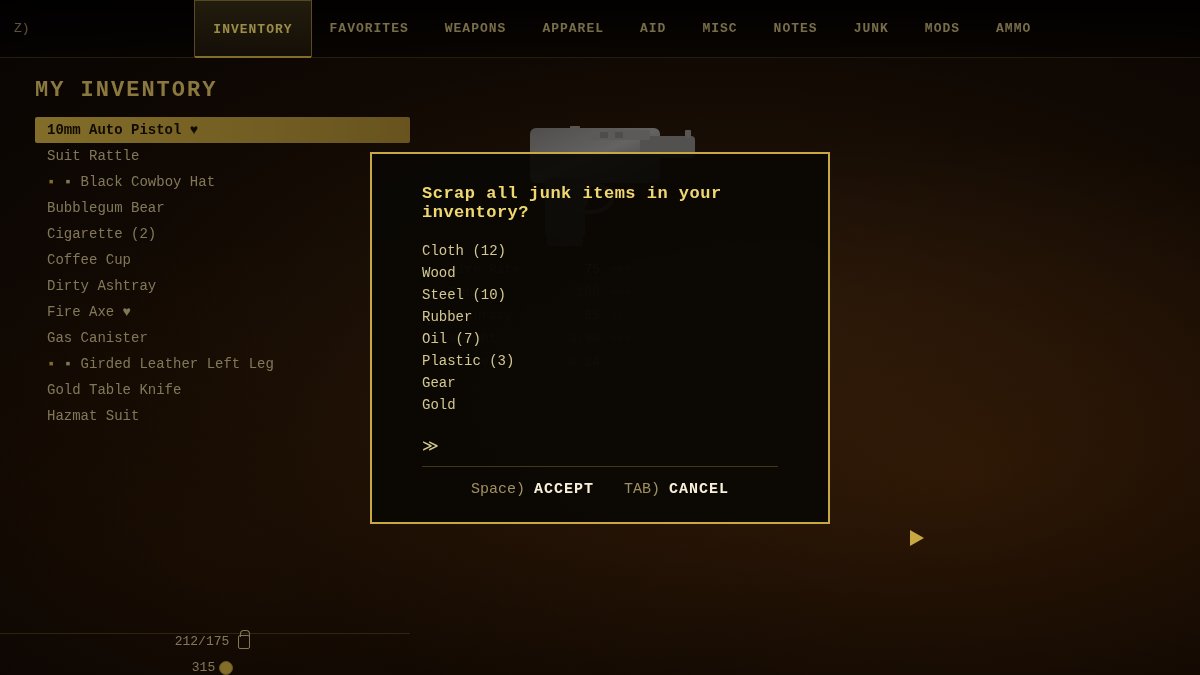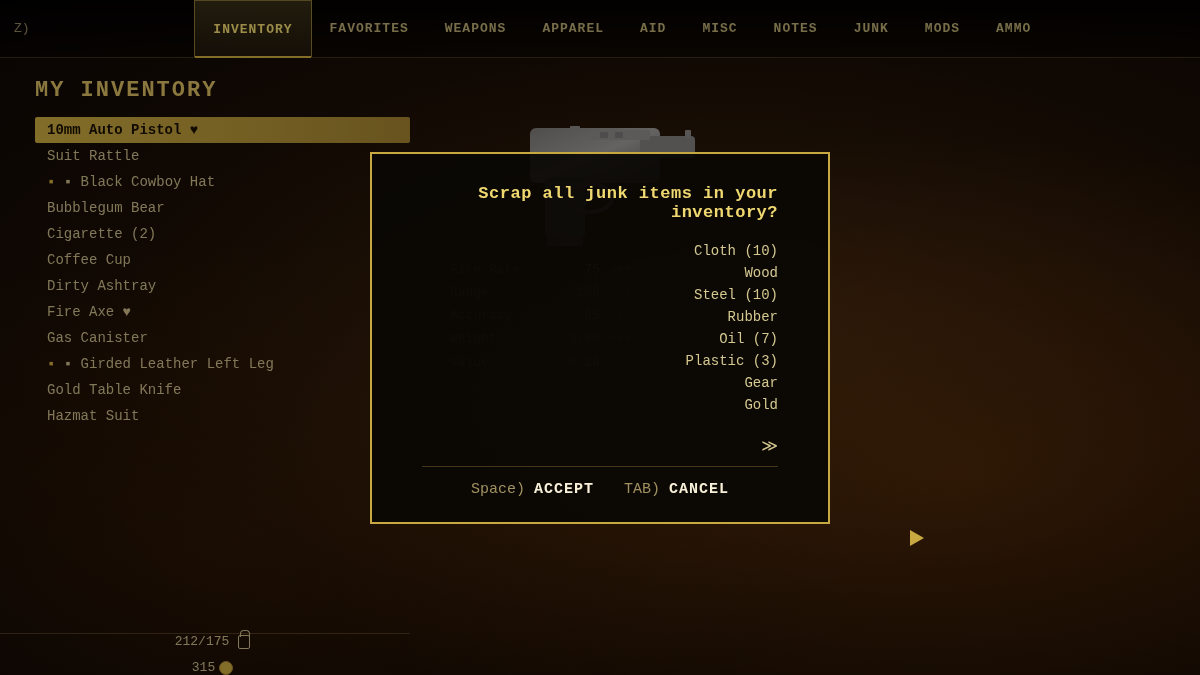--- a/index.html
+++ b/index.html
@@ -275,21 +275,21 @@
       justify-content: center;
       background: rgba(0, 0, 0, 0.35);
     }
 
     .modal-box {
       background: rgba(10, 8, 4, 0.92);
       border: 2px solid #c8a840;
       padding: 30px 50px 24px;
       min-width: 360px;
       max-width: 460px;
-      text-align: right;
+      text-align: left;
       position: relative;
     }
 
     .modal-title {
       color: #f0d870;
       font-size: 17px;
       font-weight: bold;
       font-family: 'Courier New', monospace;
       margin-bottom: 18px;
       letter-spacing: 0.5px;
@@ -463,21 +463,21 @@
         <span class="stat-value">⊙ 24</span>
         <span class="stat-bars"></span>
       </div>
     </div>
 </div>
 
 <div class="modal-overlay">
   <div class="modal-box">
     <div class="modal-title">Scrap all junk items in your inventory?</div>
     <ul class="modal-items" id="modal-items-list">
-    <li class="modal-item">Cloth (10)</li>
+    <li class="modal-item">Cloth (12)</li>
         <li class="modal-item">Wood</li>
         <li class="modal-item">Steel (10)</li>
         <li class="modal-item">Rubber</li>
         <li class="modal-item">Oil (7)</li>
         <li class="modal-item">Plastic (3)</li>
         <li class="modal-item">Gear</li>
         <li class="modal-item">Gold</li>
       </ul>
     <div class="modal-more">≫</div>
     <div class="modal-actions" id="modal-actions">

